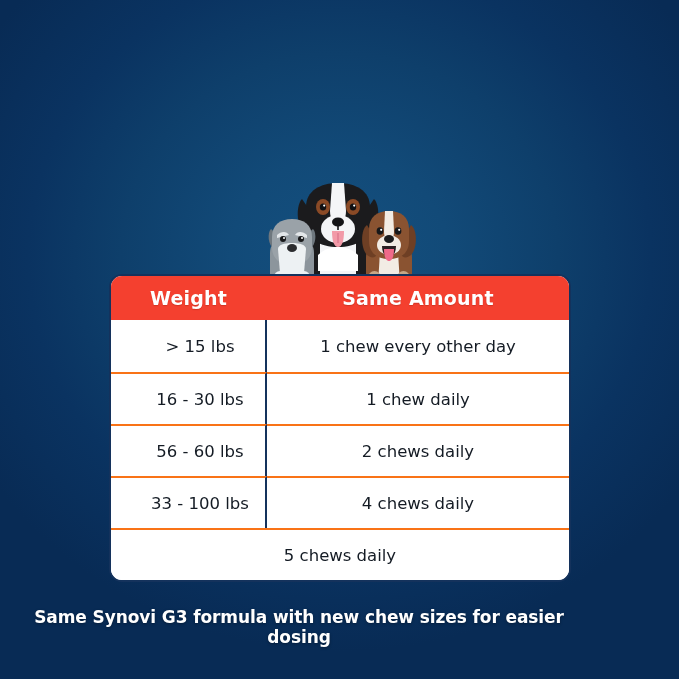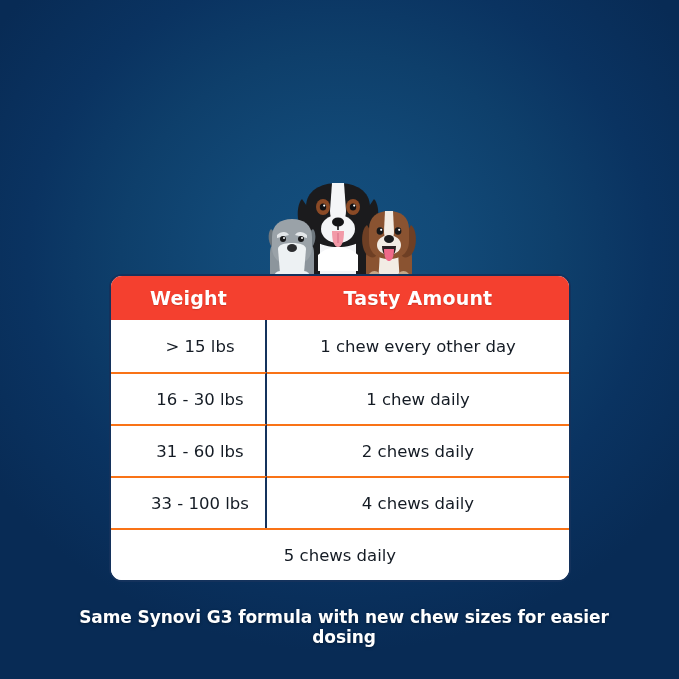--- a/index.html
+++ b/index.html
@@ -126,21 +126,20 @@
     left: 0;
     top: 607px;
     width: 598px;
     text-align: center;
     color: #ffffff;
     font-family: "DejaVu Sans", "Liberation Sans", sans-serif;
     font-weight: bold;
     font-size: 17px;
     letter-spacing: -0.1px;
     text-shadow: 0 1px 3px rgba(0,0,0,0.35);
-    padding-left: 45px;
   }
 </style>
 </head>
 <body>
 
 <div class="poster">
 
 
   <div class="dogs">
     <svg width="160" height="104" viewBox="0 0 160 104" xmlns="http://www.w3.org/2000/svg">
@@ -233,35 +232,35 @@
         <rect x="106" y="90" width="13" height="14" rx="6.5" fill="#c8a786"></rect>
         <rect x="135" y="90" width="13" height="14" rx="6.5" fill="#c8a786"></rect>
       </g>
     </svg>
   </div>
 
   <div class="dose-table">
 
     <div class="trow header">
       <div class="cell weight">Weight</div>
-      <div class="cell amount">Tasty Amount</div>
+      <div class="cell amount">Same Amount</div>
     </div>
 
     <div class="trow body">
       <div class="cell weight">&gt; 15 lbs</div>
       <div class="cell amount">1 chew every other day</div>
     </div>
 
     <div class="trow body">
       <div class="cell weight">16 - 30 lbs</div>
       <div class="cell amount">1 chew daily</div>
     </div>
 
     <div class="trow body">
-      <div class="cell weight">31 - 60 lbs</div>
+      <div class="cell weight">56 - 60 lbs</div>
       <div class="cell amount">2 chews daily</div>
     </div>
 
     <div class="trow body">
       <div class="cell weight">33 - 100 lbs</div>
       <div class="cell amount">4 chews daily</div>
     </div>
 
     <div class="trow body">
       <div class="cell amount">5 chews daily</div>

